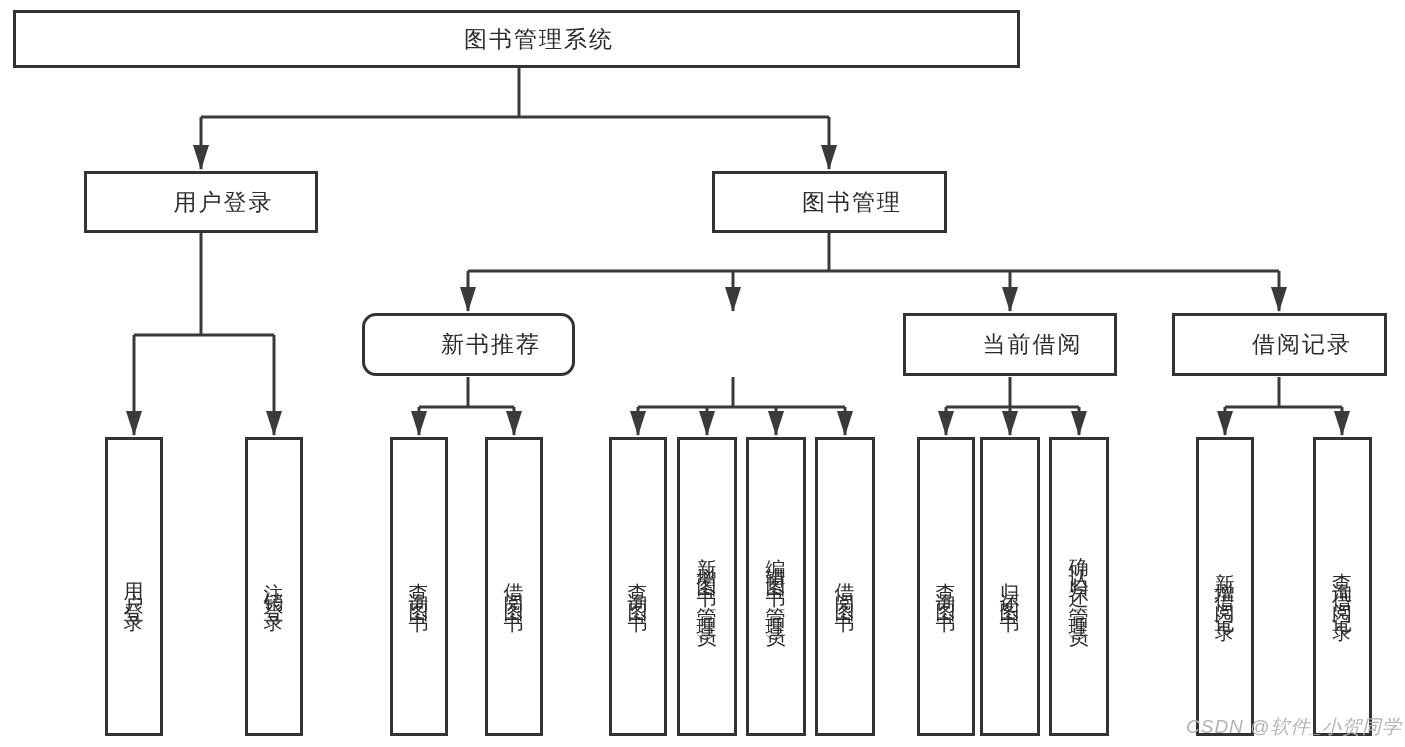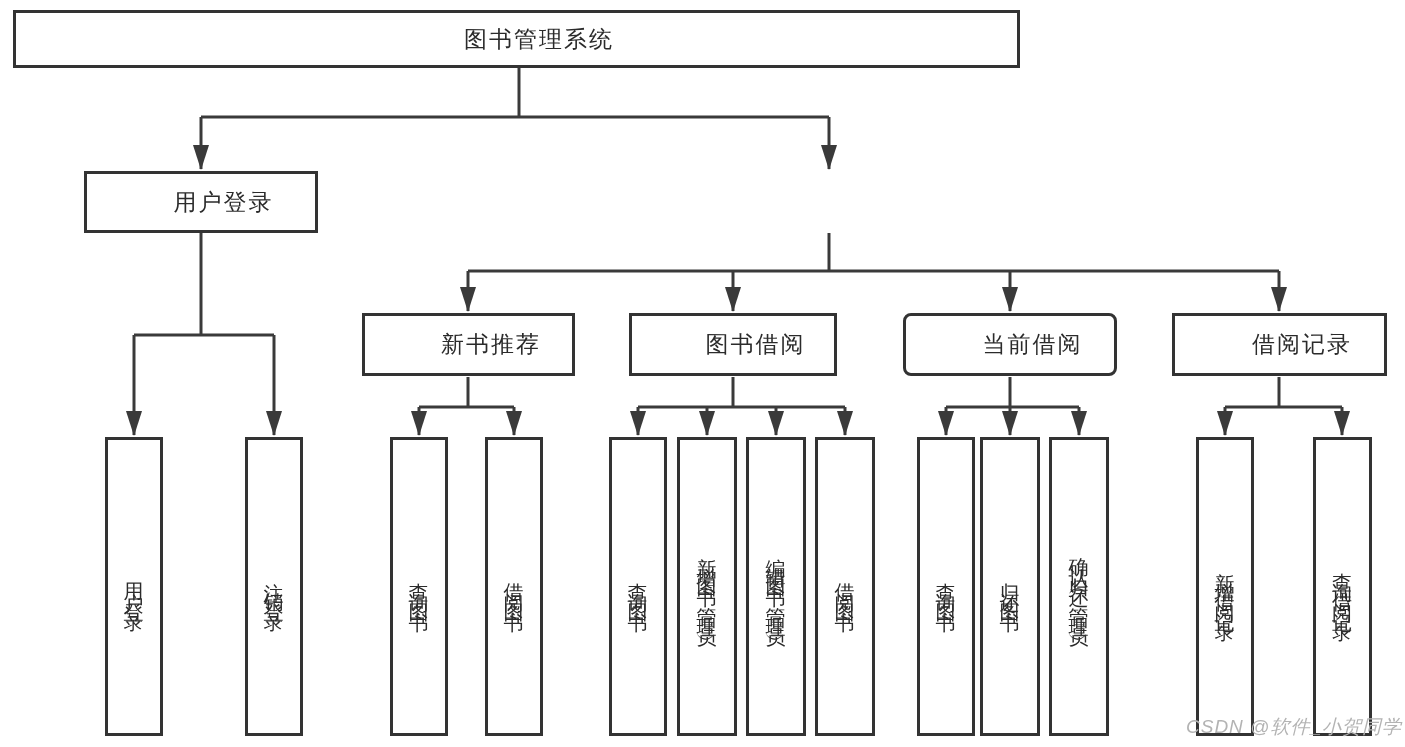--- a/index.html
+++ b/index.html
@@ -98,28 +98,28 @@
     <path class="wire" marker-end="url(#arr)" d="M1342,407 L1342,435"></path>
   </svg>
 
   <div class="box hbox" style="left:13px;top:10px;width:1007px;height:58px;">
     <span>图书管理系统</span>
   </div>
 
   <div class="box hbox" style="left:84px;top:171px;width:234px;height:62px;">
     <span>用户登录</span>
   </div>
+  <div class="box hbox" style="left:712px;top:171px;width:235px;height:62px;">
+    <span>图书管理</span>
+  </div>
 
-  <div class="box hbox" style="left:362px;top:313px;width:213px;height:63px;">
+  <div class="box hbox" style="left:362px;top:313px;width:213px;height:63px;border-radius:14px;">
     <span>新书推荐</span>
   </div>
-  <div class="box hbox" style="left:629px;top:313px;width:208px;height:63px;">
-    <span>图书借阅</span>
-  </div>
-  <div class="box hbox" style="left:903px;top:313px;width:214px;height:63px;border-radius:8px;">
+  <div class="box hbox" style="left:903px;top:313px;width:214px;height:63px;">
     <span>当前借阅</span>
   </div>
   <div class="box hbox" style="left:1172px;top:313px;width:215px;height:63px;text-align:center;">
     <span>借阅记录</span>
   </div>
 
   <div class="box vbox" style="left:105px;top:437px;width:58px;height:299px;">
     <span class="vtext">用户登录</span>
   </div>
   <div class="box vbox" style="left:245px;top:437px;width:58px;height:299px;">

